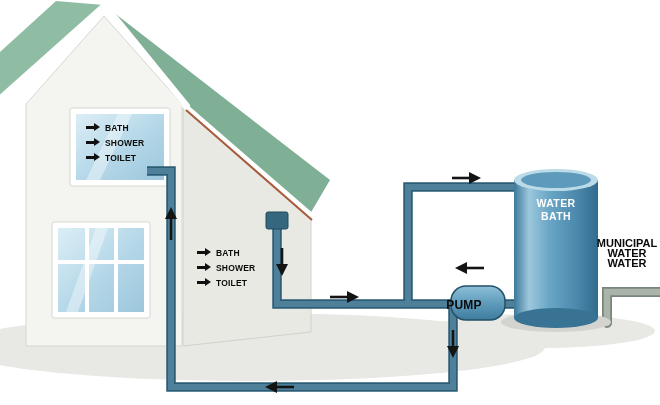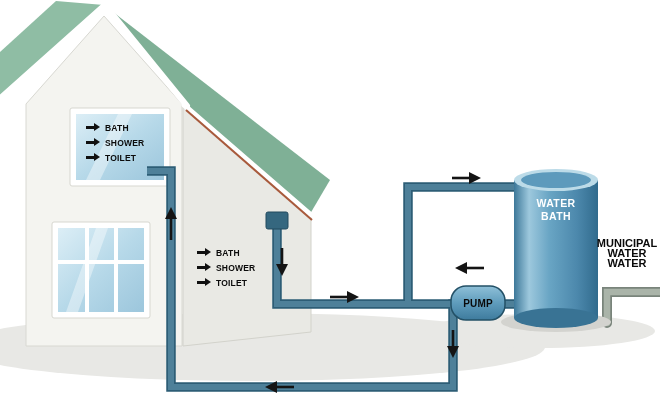--- a/index.html
+++ b/index.html
@@ -54,22 +54,22 @@
     content:""; position:absolute; left:8px; top:0.4px; width:0; height:0;
     border-left:6.5px solid #101010;
     border-top:4px solid transparent; border-bottom:4px solid transparent;
   }
   .tank-label {
     position:absolute; left:514px; top:197px; width:84px; text-align:center;
     font-weight:bold; font-size:10.5px; line-height:13px; letter-spacing:0.4px; color:#ffffff;
   }
   .tank-label span, .municipal-label span { display:block; }
   .pump-label {
-    position:absolute; left:451px; top:298px; width:54px; text-align:center;
-    font-weight:bold; font-size:10px; letter-spacing:0.2px; color:#0a0a0a;
+    position:absolute; left:437px; top:298px; width:54px; text-align:center;
+    font-weight:bold; font-size:12px; letter-spacing:0.2px; color:#0a0a0a;
   }
   .municipal-label {
     position:absolute; left:595px; top:238px; width:64px; text-align:center;
     font-weight:bold; font-size:11px; line-height:10px; color:#0a0a0a;
   }
 </style>
 </head>
 <body>
 
 <div class="stage">

